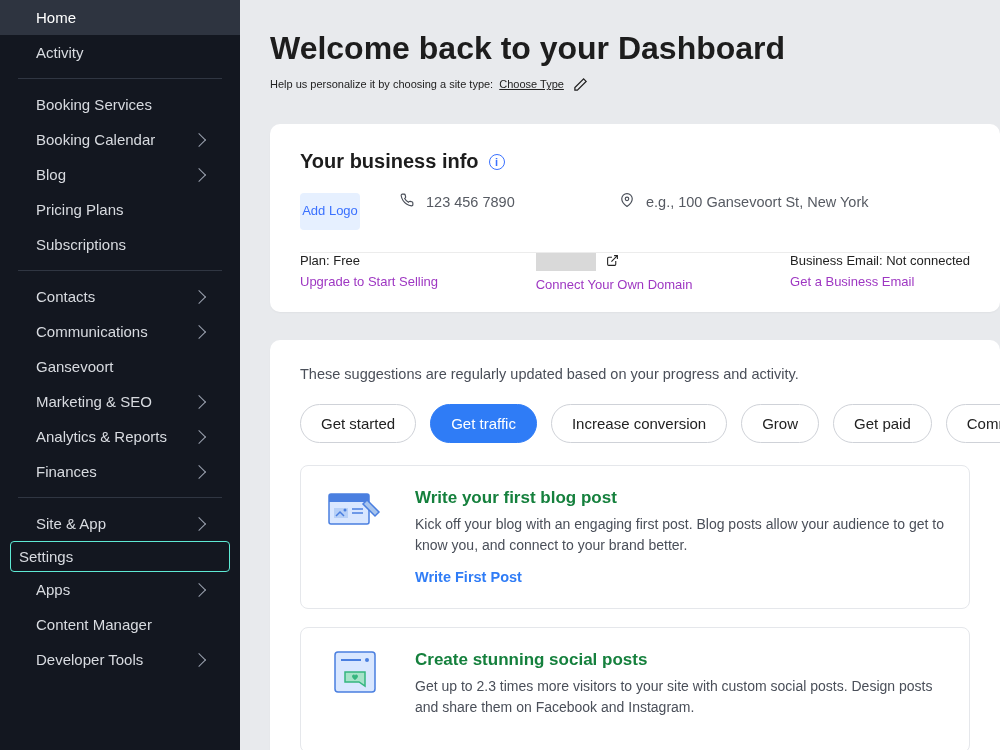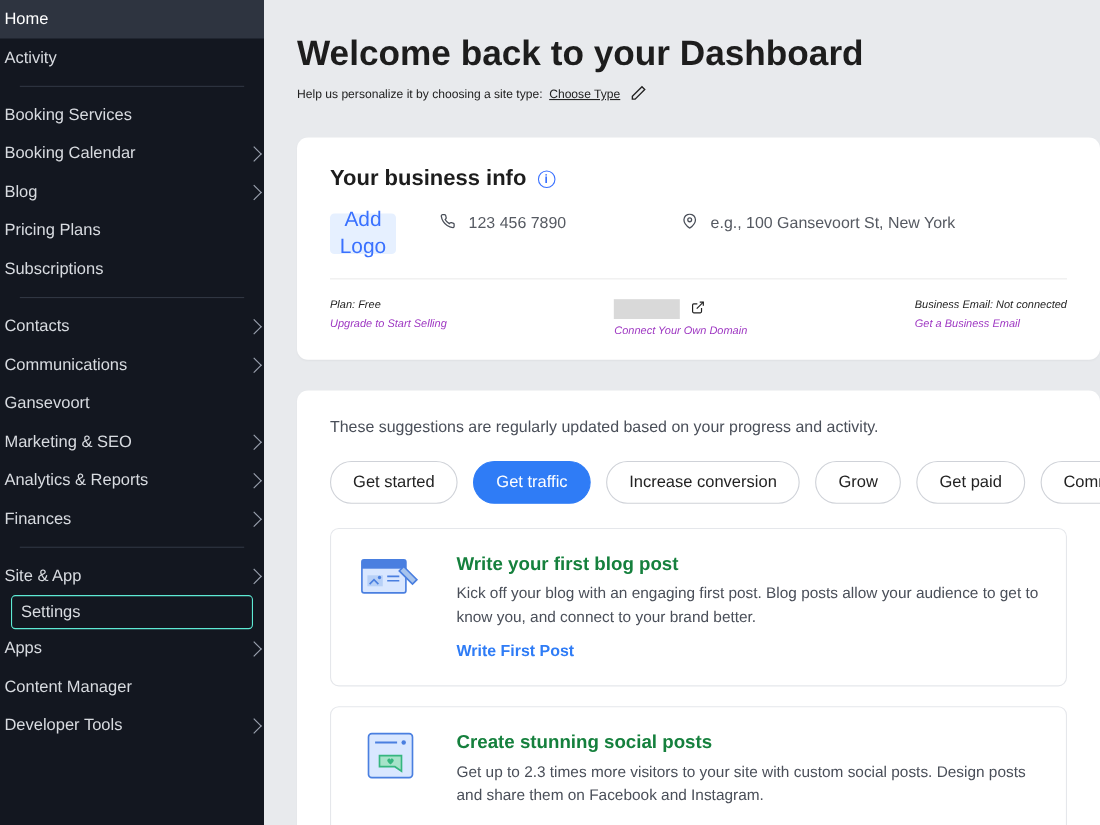--- a/index.html
+++ b/index.html
@@ -1,43 +1,43 @@
 <!DOCTYPE html>
 <html><head>
 <meta charset="utf-8">
 <style>
 * { margin: 0; padding: 0; box-sizing: border-box; }
 body { font-family: -apple-system, BlinkMacSystemFont, "Segoe UI", Helvetica, Arial, sans-serif; background: #e8eaed; width: 1000px; height: 750px; overflow: hidden; display: flex; }
 
 
 .sidebar { width: 240px; background: #131720; color: #e5e7eb; height: 100%; overflow-y: auto; flex-shrink: 0; }
-.sidebar-item { display: flex; align-items: center; justify-content: space-between; padding: 9px 4px; font-size: 15px; cursor: pointer; color: #d8dbe0; }
+.sidebar-item { display: flex; align-items: center; justify-content: space-between; padding: 9px 36px; font-size: 15px; cursor: pointer; color: #d8dbe0; }
 .sidebar-item.active { background: #2e3440; color: #fff; font-weight: 500; }
 .sidebar-divider { border: none; border-top: 1px solid #303642; margin: 8px 18px; }
 .chevron { width: 10px; height: 10px; border-right: 1.5px solid #9aa1ae; border-bottom: 1.5px solid #9aa1ae; transform: rotate(-45deg); }
 .sidebar-item.highlighted { border: 1px solid #5eead4; border-radius: 4px; margin: 0 10px; padding: 6px 8px; }
 
 
 .main { flex: 1; padding: 30px 0 0 30px; overflow-y: auto; }
 .welcome-title { font-size: 32px; font-weight: 800; color: #1d1d1d; margin-bottom: 10px; }
 .welcome-sub { font-size: 11px; color: #222; margin-bottom: 30px; }
 .choose-type { text-decoration: underline; margin-left: 3px; }
 .pencil-icon { display: inline-block; margin-left: 6px; vertical-align: middle; }
 
 .card { background: #fff; border-radius: 10px; padding: 26px 30px 20px; margin-bottom: 28px; box-shadow: 0 1px 2px rgba(0,0,0,0.04); }
 .card-title { font-size: 20px; font-weight: 700; color: #1d1d1d; display: flex; align-items: center; gap: 10px; }
 .info-icon { width: 16px; height: 16px; border: 1.5px solid #3a71ff; border-radius: 50%; display: inline-flex; align-items: center; justify-content: center; font-size: 11px; color: #3a71ff; font-weight: 700; }
 
 .biz-row { display: flex; gap: 40px; margin-top: 20px; align-items: flex-start; }
-.add-logo { width: 60px; height: 37px; background: #e6f0ff; color: #3a71ff; font-size: 19px; display: flex; align-items: center; justify-content: center; text-align: center; border-radius: 4px; cursor: pointer; line-height: 1.3; }
+.add-logo { width: 60px; height: 37px; background: #e6f0ff; color: #3a71ff; font-size: 13px; display: flex; align-items: center; justify-content: center; text-align: center; border-radius: 4px; cursor: pointer; line-height: 1.3; }
 .contact-col { display: flex; flex-direction: column; gap: 12px; }
 .contact-item { display: flex; align-items: center; gap: 10px; color: #565a62; font-size: 14.5px; }
 .icon-slot { width: 16px; color: #4a4f59; }
 
-.plan-row { display: flex; justify-content: space-between; margin-top: 22px; padding-top: 18px; border-top: 1px solid #ececec; font-size: 10px; font-style: italic; }
+.plan-row { display: flex; justify-content: space-between; margin-top: 22px; border-top: 1px solid #ececec; font-size: 13px; }
 .plan-col { display: flex; flex-direction: column; gap: 6px; }
 .plan-label { color: #222; }
 .plan-link { color: #9e37c2; cursor: pointer; }
 .domain-img-placeholder { width: 60px; height: 18px; background: #d9d9d9; display: inline-block; vertical-align: middle; margin-right: 4px; }
 .external-icon { margin-left: 6px; vertical-align: middle; }
 
 .suggest-title { font-size: 21px; font-weight: 700; color: #1d1d1d; margin-bottom: 8px; }
 .suggest-sub { font-size: 14.5px; color: #4a4f59; margin-bottom: 22px; }
 .tabs-row { display: flex; gap: 14px; margin-bottom: 22px; }
 .tab { padding: 10px 20px; border: 1px solid #cfd2d8; border-radius: 24px; font-size: 15px; color: #222; cursor: pointer; background: #fff; white-space: nowrap; }

